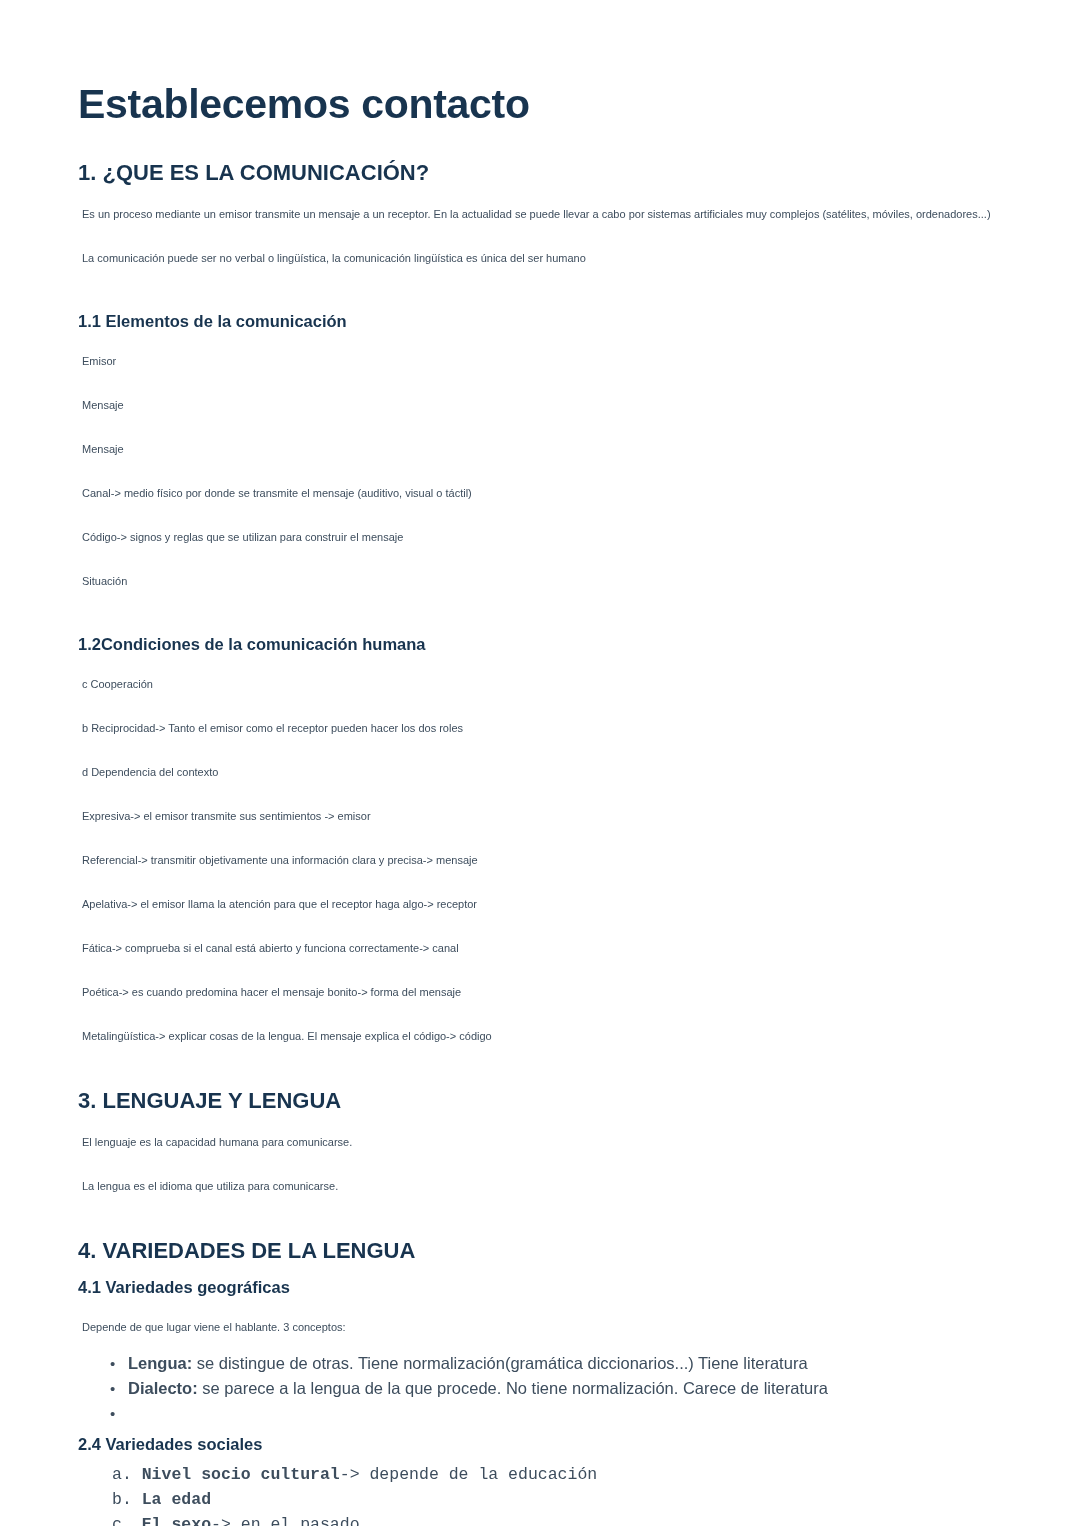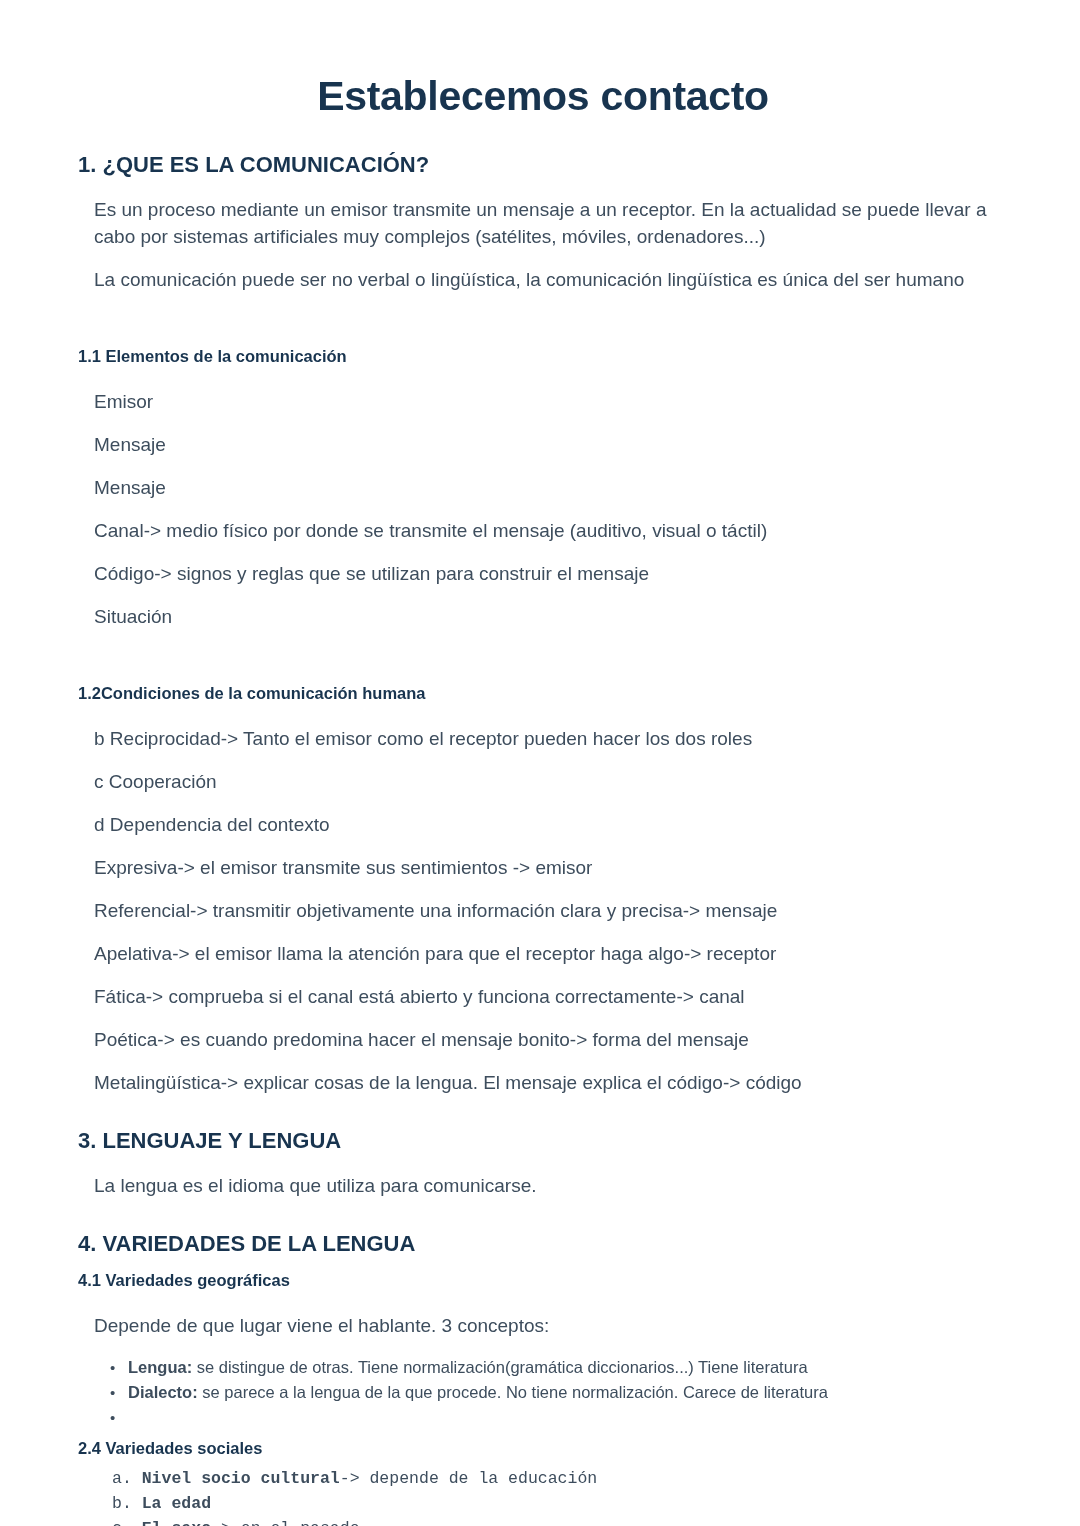--- a/index.html
+++ b/index.html
@@ -16,48 +16,47 @@
   body {
     width: 1080px;
     min-height: 1526px;
     font-family: "Liberation Sans", "DejaVu Sans", sans-serif;
     color: var(--body);
   }
   .page {
     padding: 72px 72px 60px 78px;
   }
   h1.title {
-    margin: 0 0 24px 0;
+    margin: 8px 0 24px 0;
     font-size: 41px;
     line-height: 48px;
     font-weight: 700;
     color: var(--heading);
     letter-spacing: -0.3px;
-    text-align: center;
   }
   h2.sec {
     margin: 29px 0 6px 0;
     font-size: 22px;
     line-height: 31px;
     font-weight: 700;
     color: var(--heading);
   }
   h3.sub {
-    margin: 48px 0 0 0;
+    margin: 28px 0 0 0;
     font-size: 16.5px;
     line-height: 31px;
     font-weight: 700;
     color: var(--heading);
   }
   h2.sec + h3.sub { margin-top: 0; }
   h3.after-list { margin-top: 3px; }
   p.line {
-    margin: 16px;
-    font-size: 19px;
-    line-height: 27px;
+    margin: 4px;
+    font-size: 11px;
+    line-height: 40px;
     color: var(--body);
   }
   ul.bullets {
     margin: 2px 0 0 0;
     padding: 0 0 0 32px;
     list-style: none;
   }
   ul.bullets li {
     display: flex;
     align-items: baseline;
@@ -97,32 +96,33 @@
 
   <h3 class="sub">1.1 Elementos de la comunicación</h3>
   <p class="line">Emisor</p>
   <p class="line">Mensaje</p>
   <p class="line">Mensaje</p>
   <p class="line">Canal-&gt; medio físico por donde se transmite el mensaje (auditivo, visual o táctil)</p>
   <p class="line">Código-&gt; signos y reglas que se utilizan para construir el mensaje</p>
   <p class="line">Situación</p>
 
   <h3 class="sub">1.2Condiciones de la comunicación humana</h3>
+  <p class="line">c Cooperación</p>
   <p class="line">b Reciprocidad-&gt; Tanto el emisor como el receptor pueden hacer los dos roles</p>
-  <p class="line">c Cooperación</p>
   <p class="line">d Dependencia del contexto</p>
 
   <p class="line">Expresiva-&gt; el emisor transmite sus sentimientos -&gt; emisor</p>
   <p class="line">Referencial-&gt; transmitir objetivamente una información clara y precisa-&gt; mensaje</p>
   <p class="line">Apelativa-&gt; el emisor llama la atención para que el receptor haga algo-&gt; receptor</p>
   <p class="line">Fática-&gt; comprueba si el canal está abierto y funciona correctamente-&gt; canal</p>
   <p class="line">Poética-&gt; es cuando predomina hacer el mensaje bonito-&gt; forma del mensaje</p>
   <p class="line">Metalingüística-&gt; explicar cosas de la lengua. El mensaje explica el código-&gt; código</p>
 
   <h2 class="sec">3. LENGUAJE Y LENGUA</h2>
+  <p class="line">El lenguaje es la capacidad humana para comunicarse.</p>
   <p class="line">La lengua es el idioma que utiliza para comunicarse.</p>
 
   <h2 class="sec">4. VARIEDADES DE LA LENGUA</h2>
   <h3 class="sub">4.1 Variedades geográficas</h3>
   <p class="line">Depende de que lugar viene el hablante. 3 conceptos:</p>
 
   <ul class="bullets">
     <li>
         <span class="bullet">•</span>
         <span class="li-text"><span class="bold">Lengua:</span><span> se distingue de otras. Tiene normalización(gramática diccionarios...) Tiene literatura</span></span>

